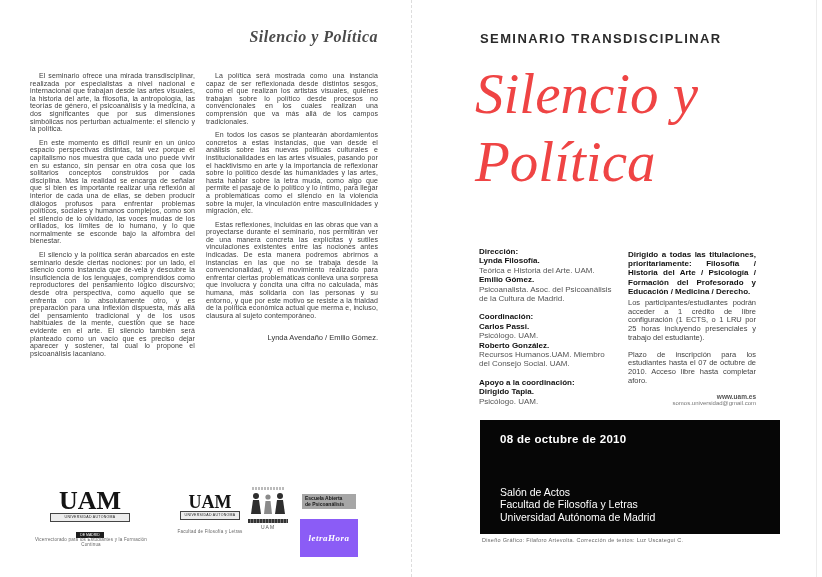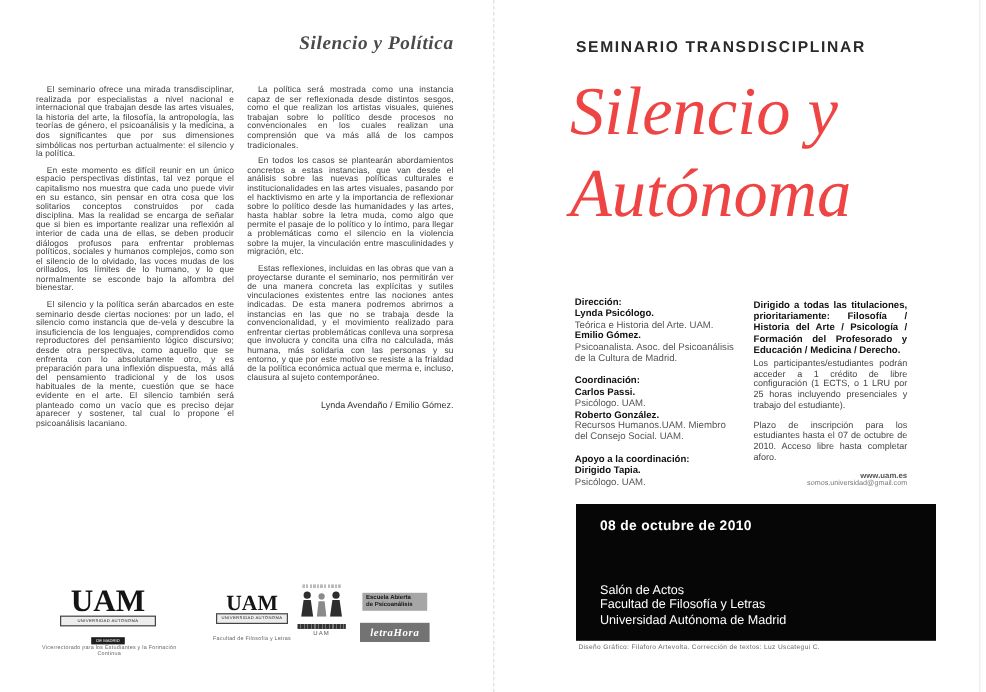--- a/index.html
+++ b/index.html
@@ -28,23 +28,23 @@
   .logo-uam-2{position:absolute;left:180px;top:494px;width:60px;text-align:center;}
   .cap2{left:172px;top:529px;width:76px;}
   .logo-figures{position:absolute;left:246px;top:487px;width:44px;text-align:center;}
   .fig-top{height:3px;margin:0 6px 2px;background:repeating-linear-gradient(90deg,#bbb 0 2px,#fff 2px 3px);}
   .fig-bar{height:4px;margin:1px 2px;background:#333;
            background-image:repeating-linear-gradient(90deg,#333 0 2px,#777 2px 3px);}
   .fig-caption{font-size:5px;color:#555;letter-spacing:1px;}
   .logo-escuela{position:absolute;left:302px;top:494px;width:48px;background:#a6a6a6;
                 color:#161616;font-weight:bold;font-size:5px;line-height:5.5px;
                 padding:2px 3px;text-align:left;white-space:pre-line;}
-  .logo-letrahora{position:absolute;left:300px;top:519px;width:58px;background:#737373;
+  .logo-letrahora{position:absolute;left:300px;top:519px;width:58px;background:#8b5cf6;
                   color:#fff;font:italic bold 9px "Liberation Serif",serif;
-                  text-align:center;padding:3px 0;letter-spacing:.5px;}
+                  text-align:center;padding:14px 0;letter-spacing:.5px;}
   
   .fold{position:absolute;left:411px;top:0;height:577px;width:0;border-left:1px dashed #ddd;}
   .page-edge{position:absolute;left:816px;top:0;height:577px;width:0;border-left:1px solid #ececec;}
   
   .page-right{position:absolute;left:420px;top:0;width:402px;height:577px;}
   .kicker{position:absolute;left:60px;top:31px;font-size:13px;font-weight:bold;
           letter-spacing:1.4px;color:#2a2a2a;}
   .big-title{position:absolute;left:55px;top:60px;margin:0;
              font:italic 57px/68px "Liberation Serif",serif;font-weight:500;color:#ef4444;}
   .info-left{position:absolute;left:59px;top:247px;width:134px;font-size:8px;line-height:9.4px;}
@@ -116,26 +116,26 @@
     <div class="logo-escuela">Escuela Abierta
 de Psicoanálisis</div>
     <div class="logo-letrahora">letraHora</div>
   </div>
 
   <div class="fold"></div>
 
   <div class="page-right">
     <div class="kicker">SEMINARIO TRANSDISCIPLINAR</div>
 
-    <h2 class="big-title"><span>Silencio y</span><br><span>Autónoma</span></h2>
+    <h2 class="big-title"><span>Silencio y</span><br><span>Política</span></h2>
 
     <div class="info-left">
       <div class="sec">
         <div class="sec-h">Dirección:</div>
-        <div class="entry-name">Lynda Psicólogo.</div>
+        <div class="entry-name">Lynda Filosofía.</div>
         <div class="entry-desc">Teórica e Historia del Arte. UAM.</div>
         <div class="entry-name">Emilio Gómez.</div>
         <div class="entry-desc">Psicoanalista. Asoc. del Psicoanálisis de la Cultura de Madrid.</div>
       </div>
       <div class="sec">
         <div class="sec-h">Coordinación:</div>
         <div class="entry-name">Carlos Passi.</div>
         <div class="entry-desc">Psicólogo. UAM.</div>
         <div class="entry-name">Roberto González.</div>
         <div class="entry-desc">Recursos Humanos.UAM. Miembro del Consejo Social. UAM.</div>

